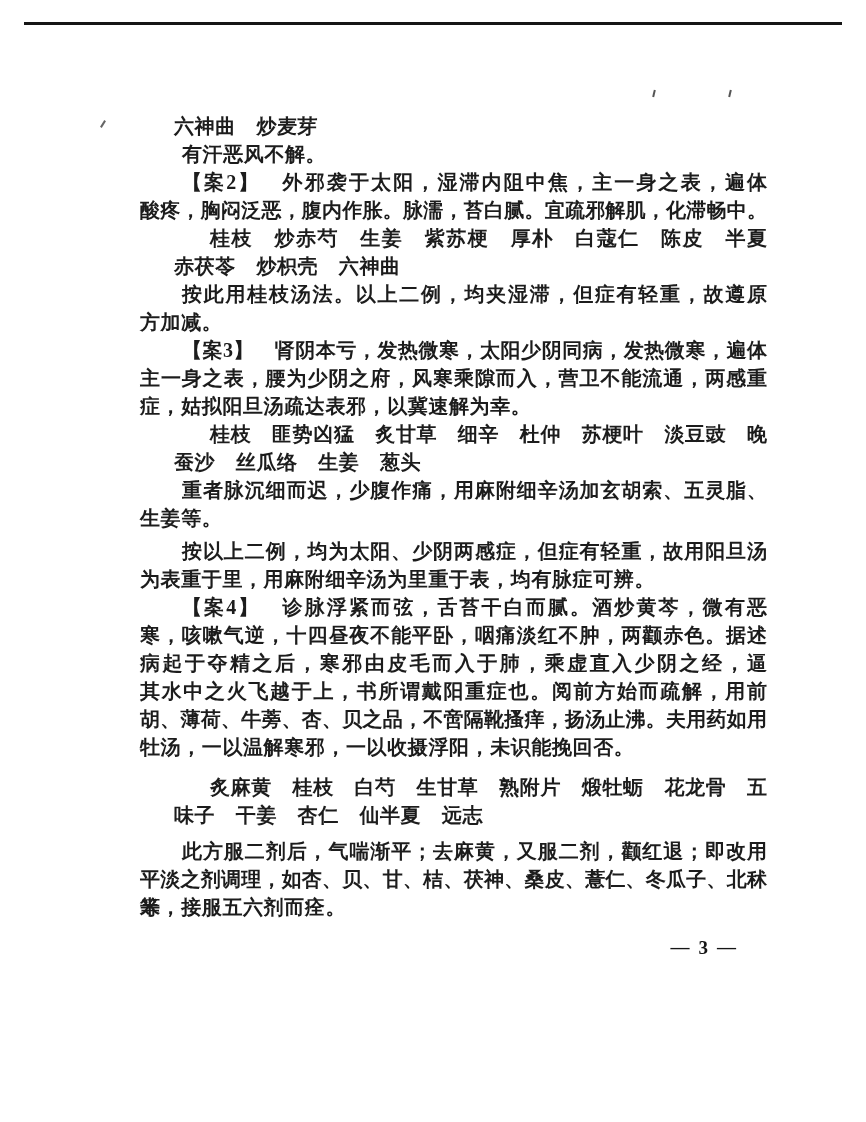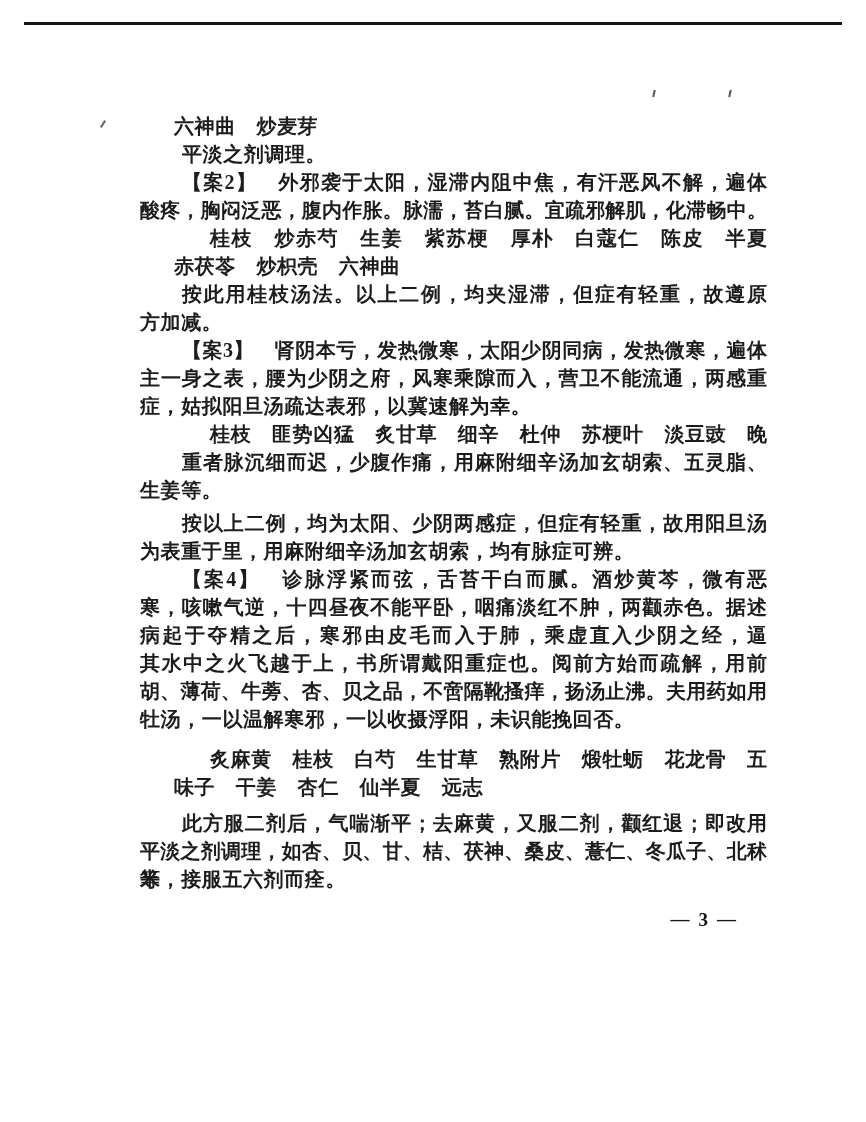--- a/index.html
+++ b/index.html
@@ -87,35 +87,36 @@
 <div class="page">
   <div class="top-rule"></div>
 
   <div class="speck s1"></div>
   <div class="speck s2"></div>
   <div class="speck s3"></div>
 
   <div class="text-block" id="text-block">
 
   <div class="line herb2">六神曲　炒麦芽</div>
-      <div class="line indent">平淡之剂调理。</div>
-      <div class="line indent justify">【案2】　外邪袭于太阳，湿滞内阻中焦，有汗恶风不解，遍体</div>
+      <div class="line indent">有汗恶风不解。</div>
+      <div class="line indent justify">【案2】　外邪袭于太阳，湿滞内阻中焦，主一身之表，遍体</div>
       <div class="line flush justify">酸疼，胸闷泛恶，腹内作胀。脉濡，苔白腻。宜疏邪解肌，化滞畅中。</div>
       <div class="line herb1 justify">桂枝　炒赤芍　生姜　紫苏梗　厚朴　白蔻仁　陈皮　半夏</div>
       <div class="line herb2">赤茯苓　炒枳壳　六神曲</div>
       <div class="line indent justify">按此用桂枝汤法。以上二例，均夹湿滞，但症有轻重，故遵原</div>
       <div class="line flush">方加减。</div>
       <div class="line indent justify">【案3】　肾阴本亏，发热微寒，太阳少阴同病，发热微寒，遍体</div>
       <div class="line flush justify">主一身之表，腰为少阴之府，风寒乘隙而入，营卫不能流通，两感重</div>
       <div class="line flush">症，姑拟阳旦汤疏达表邪，以冀速解为幸。</div>
       <div class="line herb1 justify">桂枝　匪势凶猛　炙甘草　细辛　杜仲　苏梗叶　淡豆豉　晚</div>
+      <div class="line herb2">蚕沙　丝瓜络　生姜　葱头</div>
       <div class="line indent justify">重者脉沉细而迟，少腹作痛，用麻附细辛汤加玄胡索、五灵脂、</div>
       <div class="line flush">生姜等。</div>
       <div class="line indent justify gap-sm">按以上二例，均为太阳、少阴两感症，但症有轻重，故用阳旦汤</div>
-      <div class="line flush">为表重于里，用麻附细辛汤加玄胡索，均有脉症可辨。</div>
+      <div class="line flush">为表重于里，用麻附细辛汤为里重于表，均有脉症可辨。</div>
       <div class="line indent justify">【案4】　诊脉浮紧而弦，舌苔干白而腻。酒炒黄芩，微有恶</div>
       <div class="line flush justify">寒，咳嗽气逆，十四昼夜不能平卧，咽痛淡红不肿，两颧赤色。据述</div>
       <div class="line flush justify">病起于夺精之后，寒邪由皮毛而入于肺，乘虚直入少阴之经，逼</div>
       <div class="line flush justify">其水中之火飞越于上，书所谓戴阳重症也。阅前方始而疏解，用前</div>
       <div class="line flush justify">胡、薄荷、牛蒡、杏、贝之品，不啻隔靴搔痒，扬汤止沸。夫用药如用</div>
       <div class="line flush">牡汤，一以温解寒邪，一以收摄浮阳，未识能挽回否。</div>
       <div class="line herb1 justify gap-lg">炙麻黄　桂枝　白芍　生甘草　熟附片　煅牡蛎　花龙骨　五</div>
       <div class="line herb2">味子　干姜　杏仁　仙半夏　远志</div>
       <div class="line indent justify gap-md">此方服二剂后，气喘渐平；去麻黄，又服二剂，颧红退；即改用</div>
       <div class="line flush justify">平淡之剂调理，如杏、贝、甘、桔、茯神、桑皮、薏仁、冬瓜子、北秫米</div>

